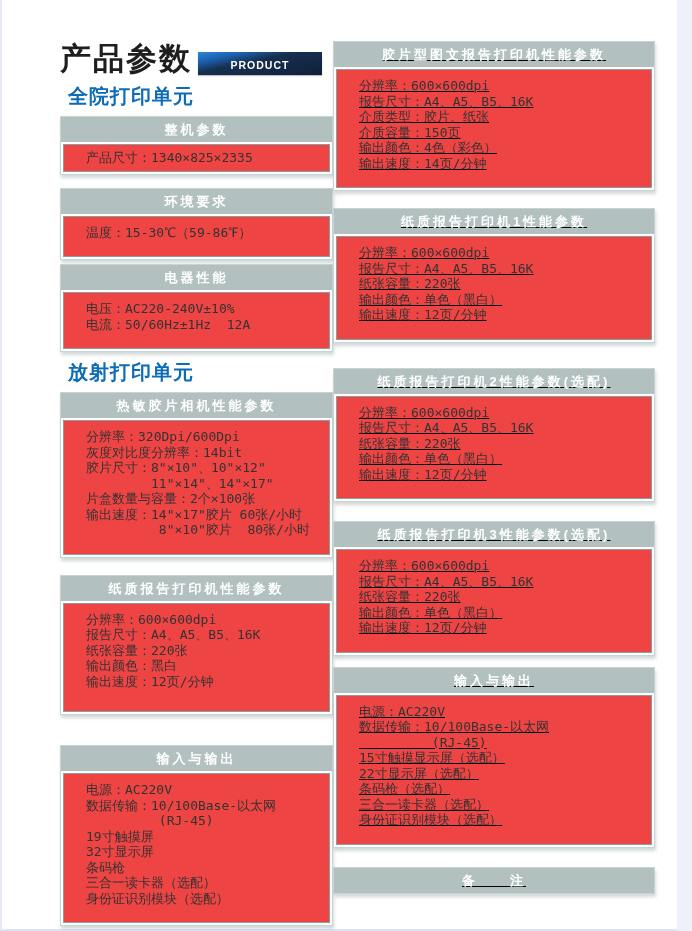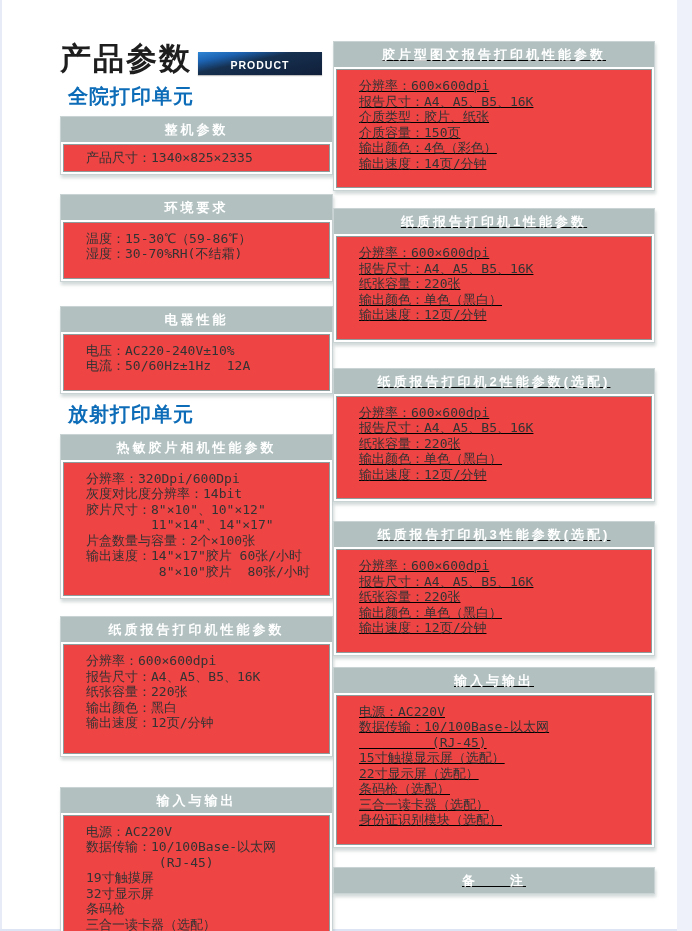--- a/index.html
+++ b/index.html
@@ -109,32 +109,31 @@
 
       <div class="col-left">
 
         <div class="title-row">
           <h1 class="page-title">产品参数</h1>
           <span class="badge">PRODUCT PARAMETERS</span>
         </div>
 
         <h2 class="section-heading heading-1">全院打印单元</h2>
 
-        <section class="box" style="margin-bottom:19px">
+        <section class="box" style="margin-bottom:13px">
           <div class="box-header">整机参数</div>
           <div class="box-body" style="padding-top:5px;padding-bottom:5px">
               <div class="line">产品尺寸：1340×825×2335</div>
             </div>
         </section>
 
-        <section class="box" style="margin-bottom:24px">
+        <section class="box" style="margin-bottom:4px">
           <div class="box-header">环境要求</div>
           <div class="box-body">
               <div class="line">温度：15-30℃（59-86℉）</div>
-              <div class="line">湿度：30-70%RH(不结霜)</div>
             </div>
         </section>
 
         <section class="box">
           <div class="box-header">电器性能</div>
           <div class="box-body">
               <div class="line">电压：AC220-240V±10%</div>
               <div class="line">电流：50/60Hz±1Hz  12A</div>
             </div>
         </section>

